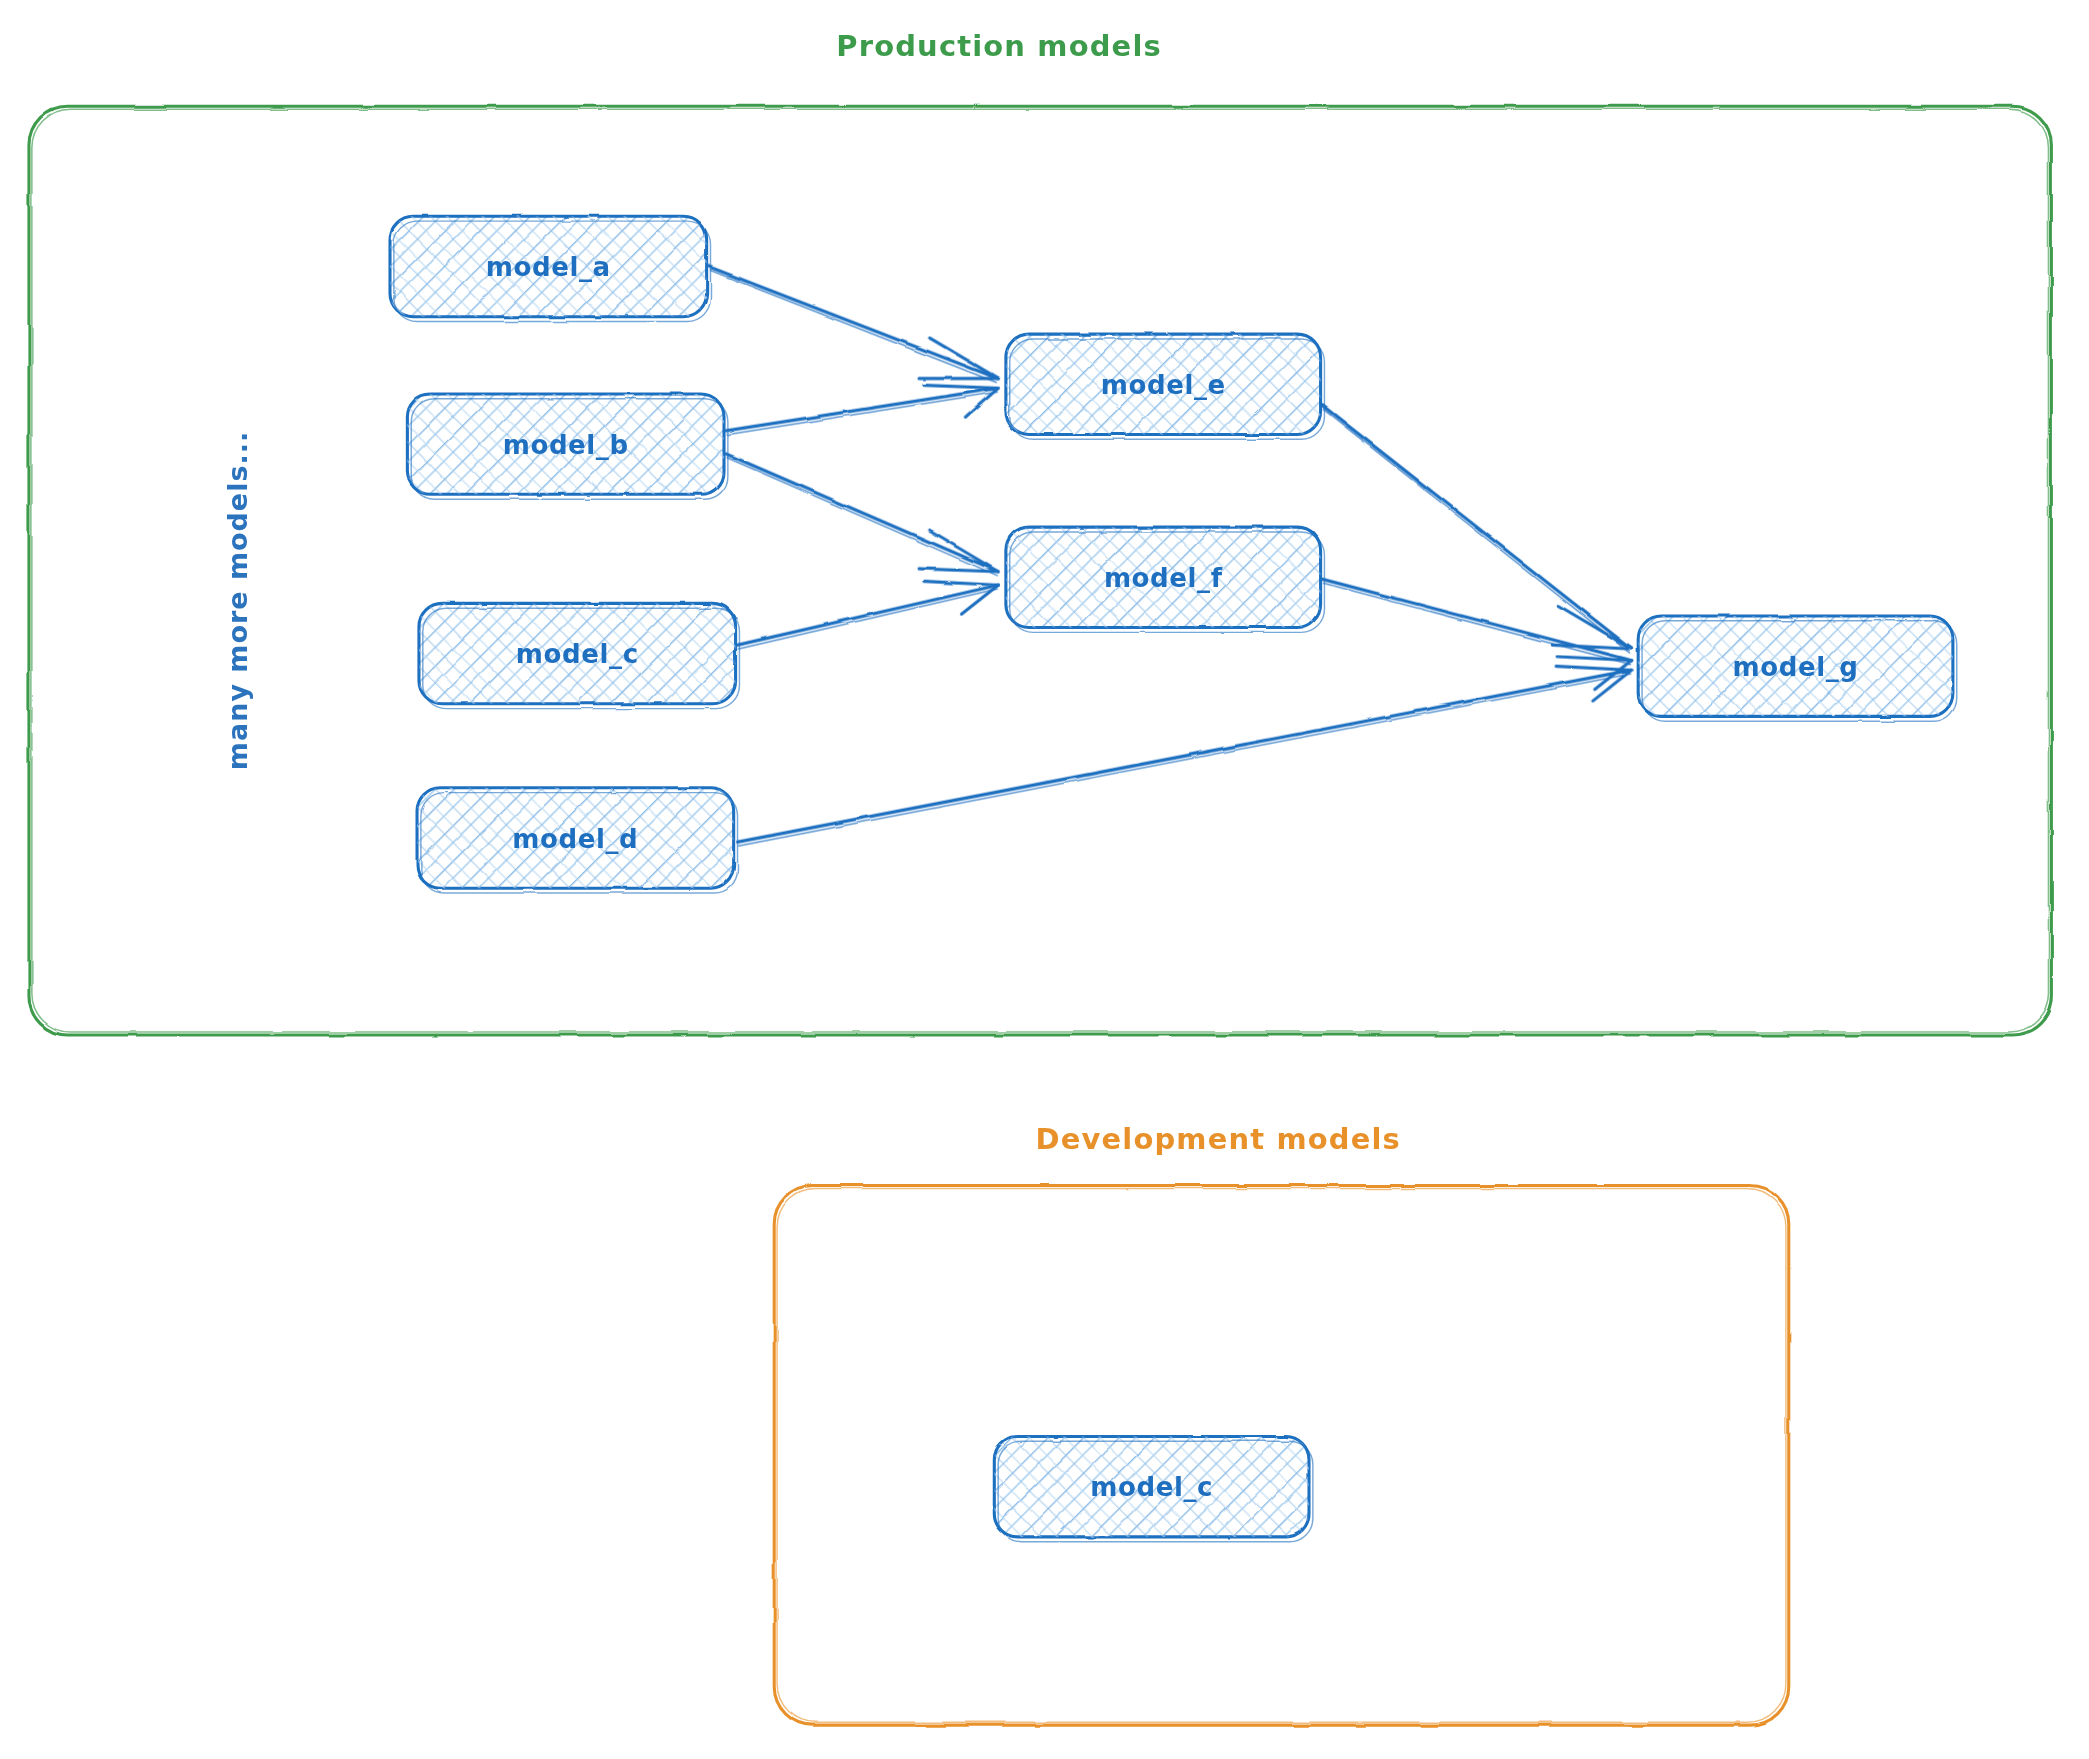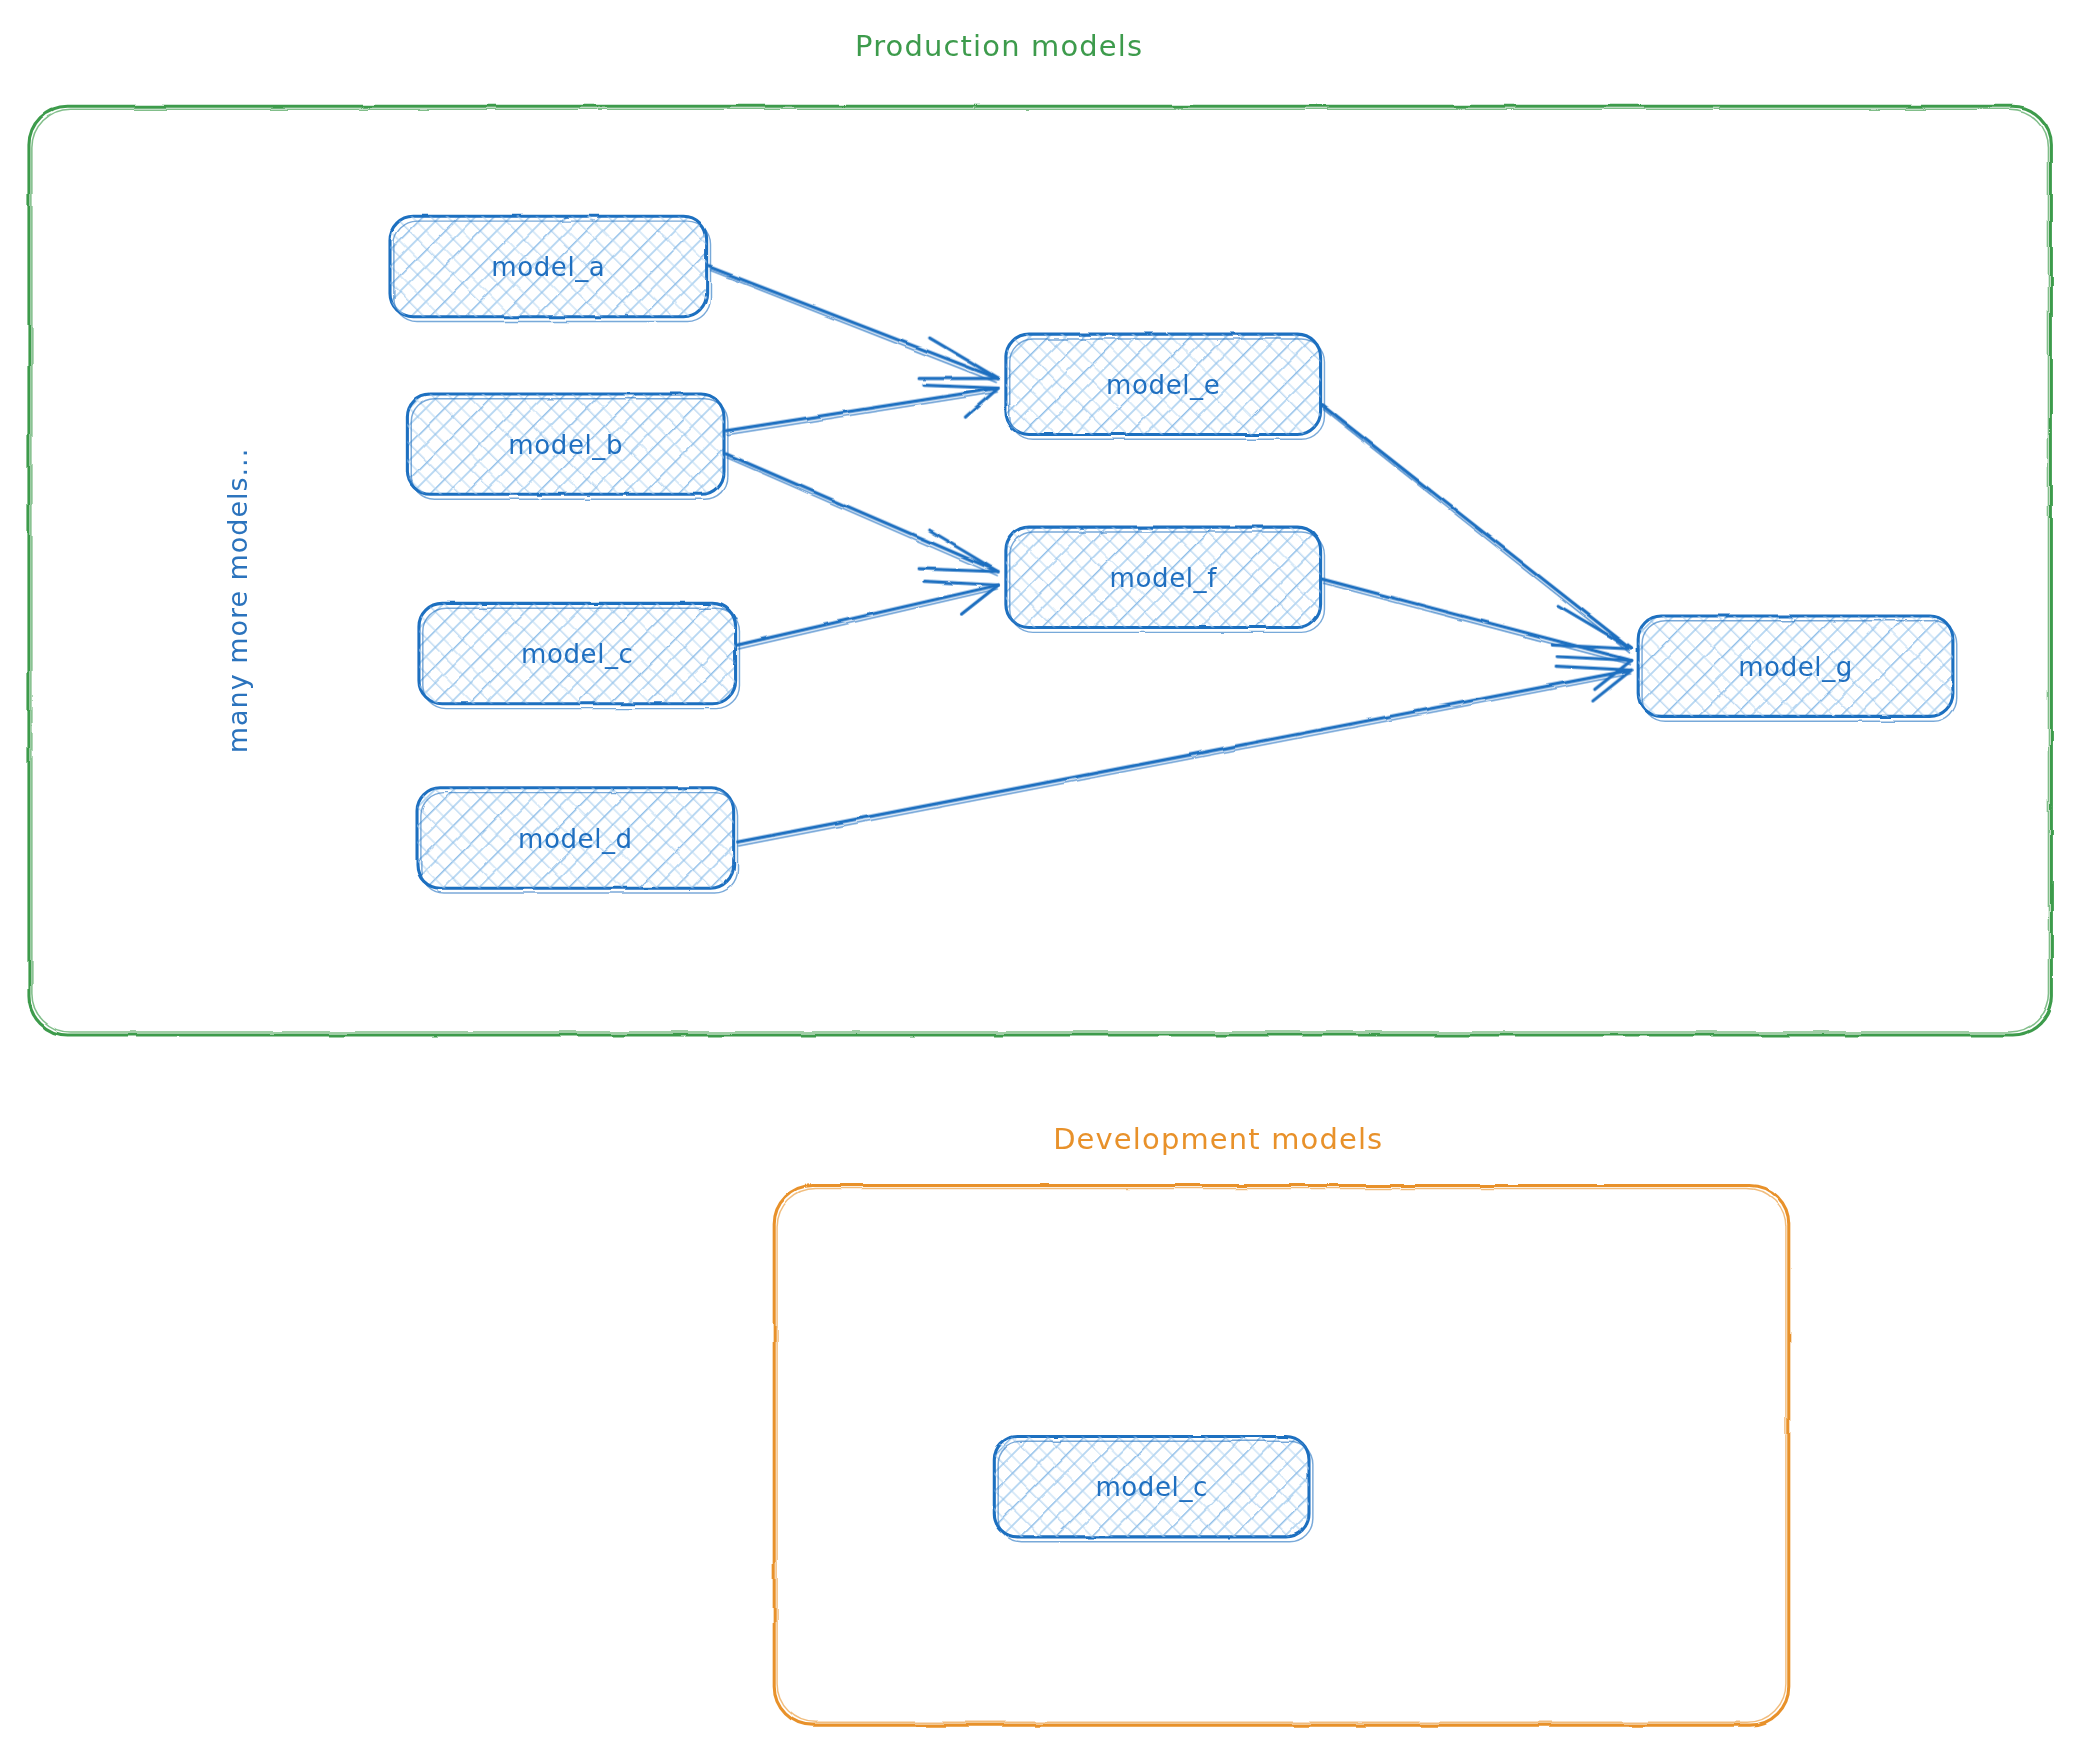--- a/index.html
+++ b/index.html
@@ -12,20 +12,21 @@
     height: 1759px;
     position: relative;
     font-family: "DejaVu Sans", sans-serif;
     overflow: hidden;
   }
   #stage {
     position: absolute;
     left: 0; top: 0;
     width: 1854px;
     height: 1759px;
+    font-weight: bold;
   }
   svg#diagram {
     position: absolute;
     left: 0; top: 0;
     width: 2089px;
     height: 1759px;
     display: block;
   }
   .grp-label {
     font-family: "DejaVu Sans", sans-serif;

